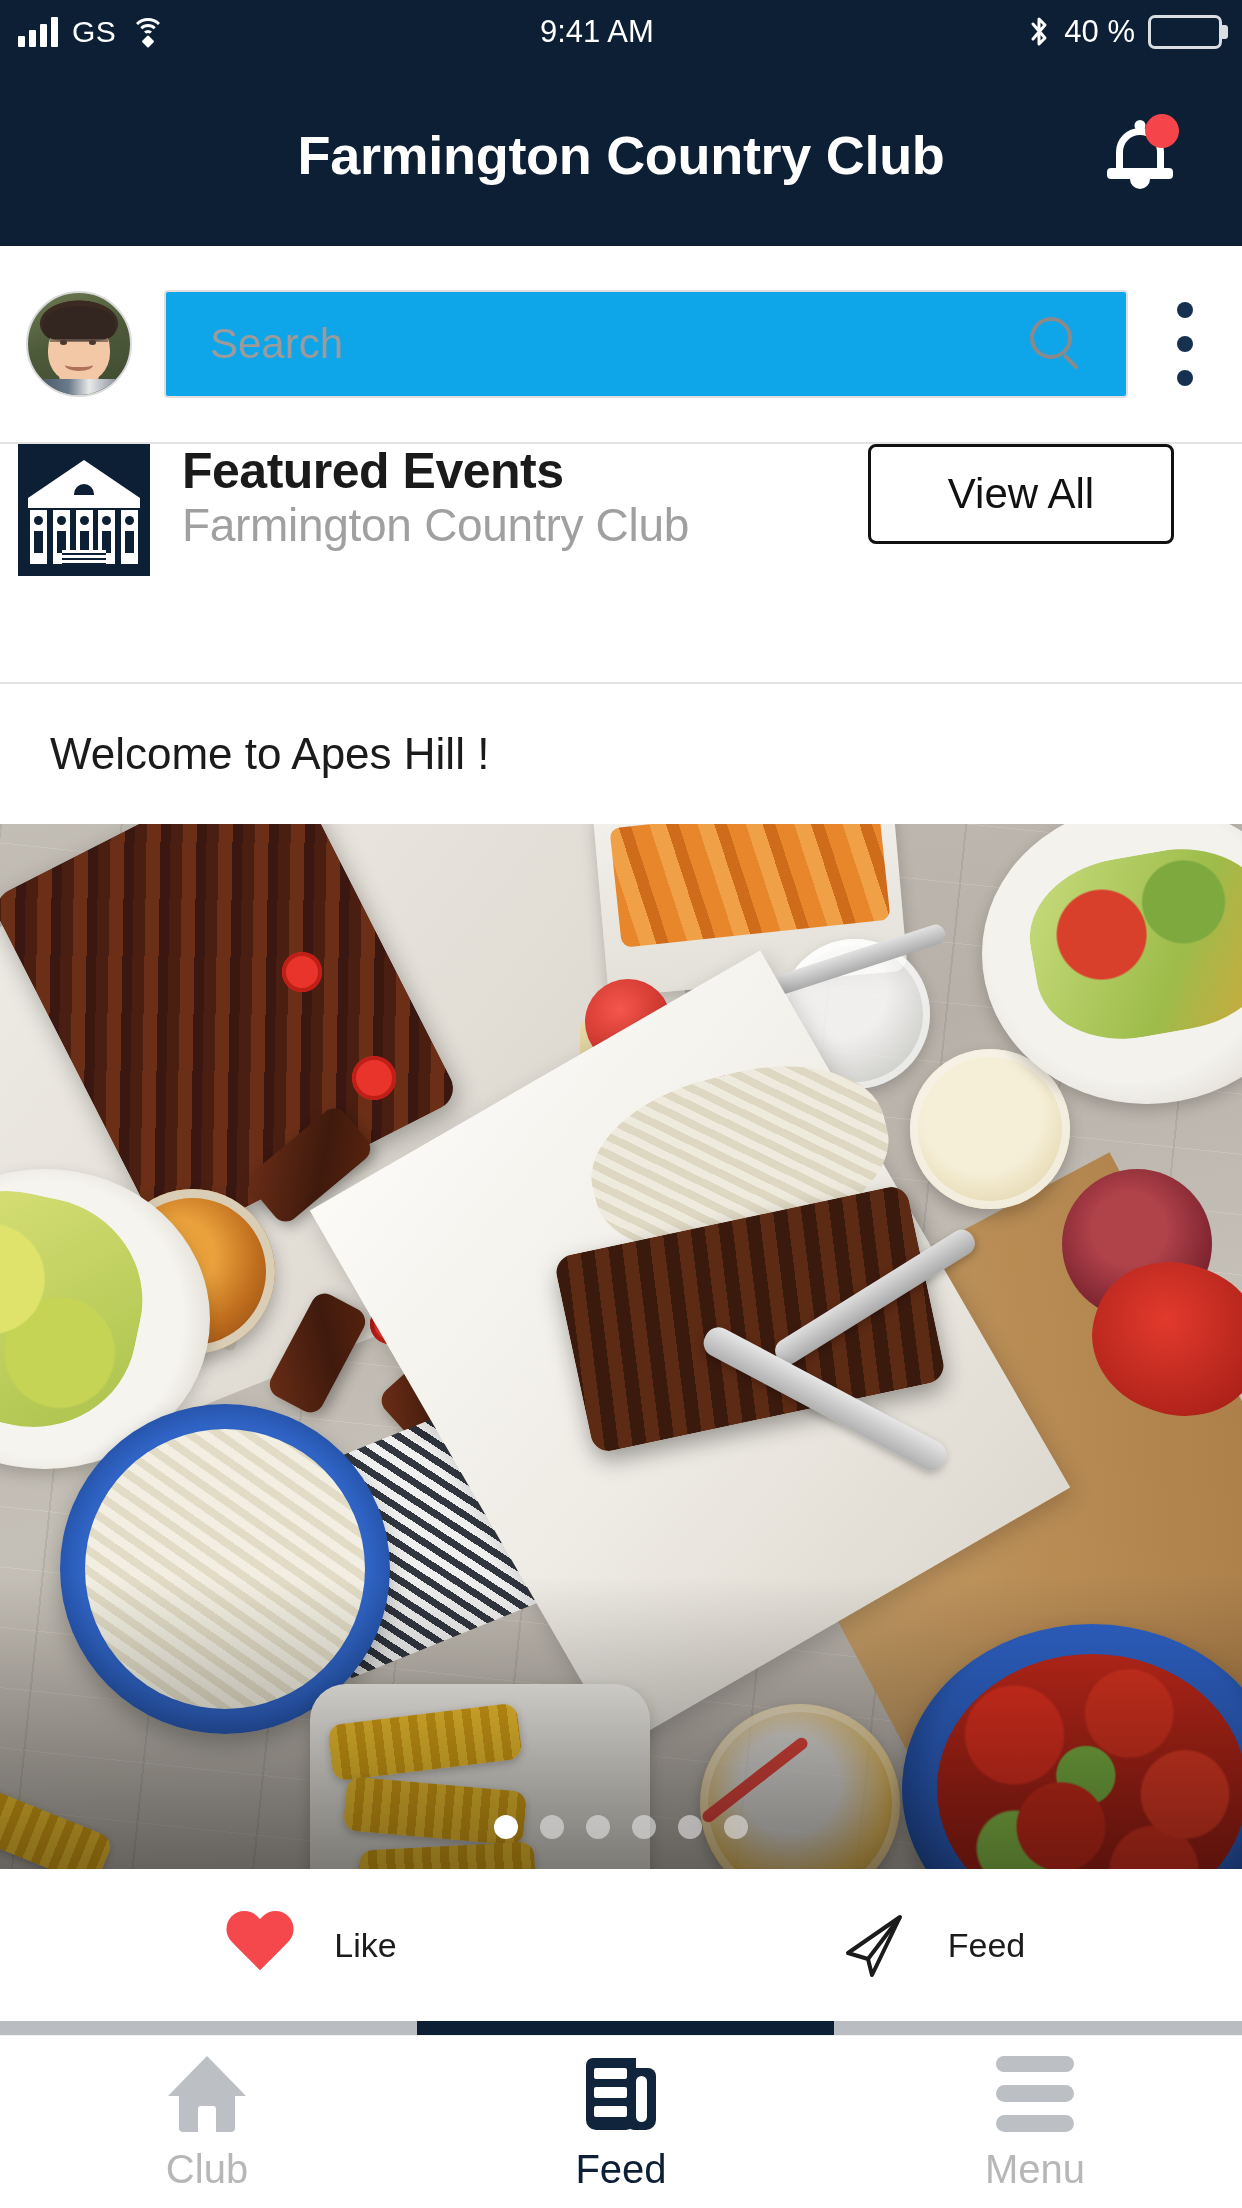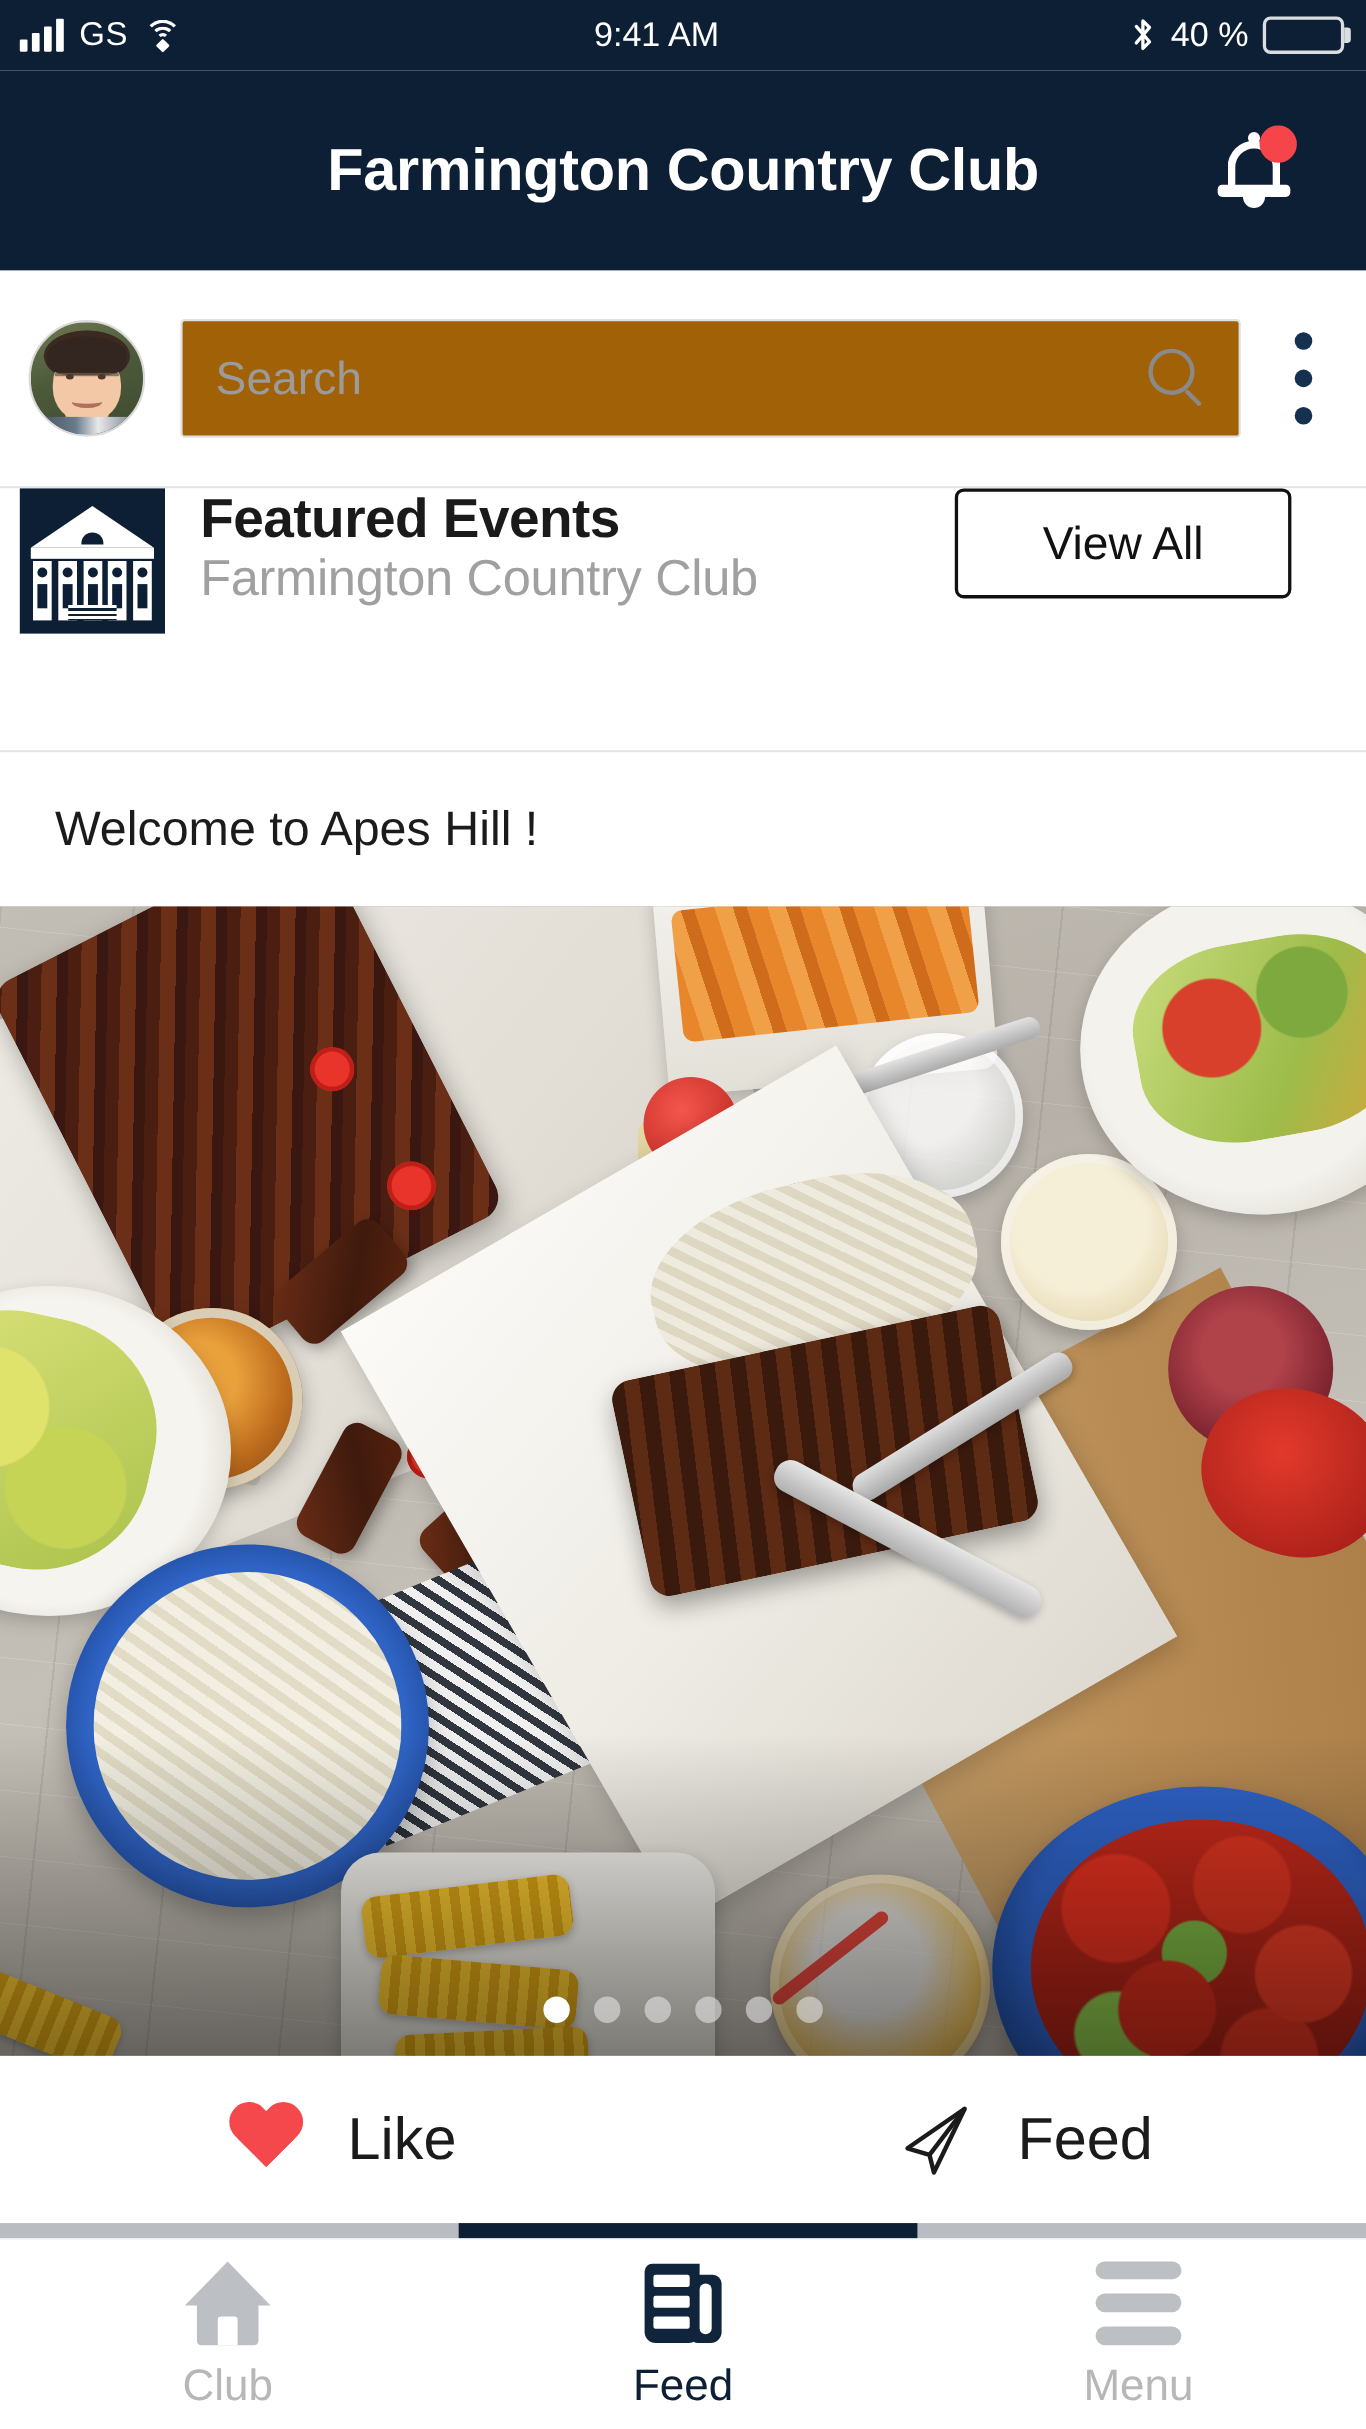--- a/index.html
+++ b/index.html
@@ -114,22 +114,22 @@
   .avatar .smile{
     position:absolute; left:36%; top:64%; width:28%; height:12%;
     border-bottom:4px solid #b0705c; border-radius:0 0 50% 50%;
   }
   .avatar .shirt{
     position:absolute; left:0; bottom:0; width:100%; height:16%;
     background:linear-gradient(90deg,#3f4a5a,#6a7b8c 40%,#e9e9e9 60%,#5c6b7d);
   }
   .searchbox{
     flex:1; height:108px; margin-left:32px; margin-right:26px;
-    background:#a16207; border:2px solid #e0e0e0; border-radius:4px;
-    display:flex; align-items:center; padding:0 30px;
+    background:#0ea5e9; border:2px solid #e0e0e0; border-radius:4px;
+    display:flex; align-items:center; padding:0 44px;
   }
   .searchbox input{
     flex:1; border:none; outline:none; background:transparent;
     font-family:"Liberation Sans", sans-serif; font-size:42px; color:#222;
   }
   .searchbox input::placeholder{ color:#9b9b9b; }
   .mag{ width:54px; height:54px; flex:0 0 auto; position:relative; }
   .mag .ring{ position:absolute; left:2px; top:0; width:42px; height:42px; border:4px solid #8a8a8a; border-radius:50%; }
   .mag .handle{ position:absolute; left:36px; top:36px; width:19px; height:4px; background:#8a8a8a;
                 transform:rotate(45deg); transform-origin:left center; border-radius:2px; }
@@ -404,21 +404,21 @@
 
   
   .actions{
     position:absolute; top:1869px; left:0; width:1242px; height:152px;
     background:#fff; display:flex; align-items:center;
   }
   .action{
     flex:1; display:flex; align-items:center; justify-content:center; gap:38px; height:100%;
     cursor:pointer;
   }
-  .action .label{ font-size:54px; color:#1b1b1b; }
+  .action .label{ font-size:34px; color:#1b1b1b; }
   .heart{ position:relative; width:72px; height:66px; }
   .heart:before,.heart:after{
     content:""; position:absolute; top:0; width:36px; height:58px;
     background:#f5484c; border-radius:36px 36px 0 0;
   }
   .heart:before{ left:36px; transform:rotate(-45deg); transform-origin:0 100%; }
   .heart:after{ left:0; transform:rotate(45deg); transform-origin:100% 100%; }
   .plane{ width:72px; height:72px; }
 
   .scrollbar{

